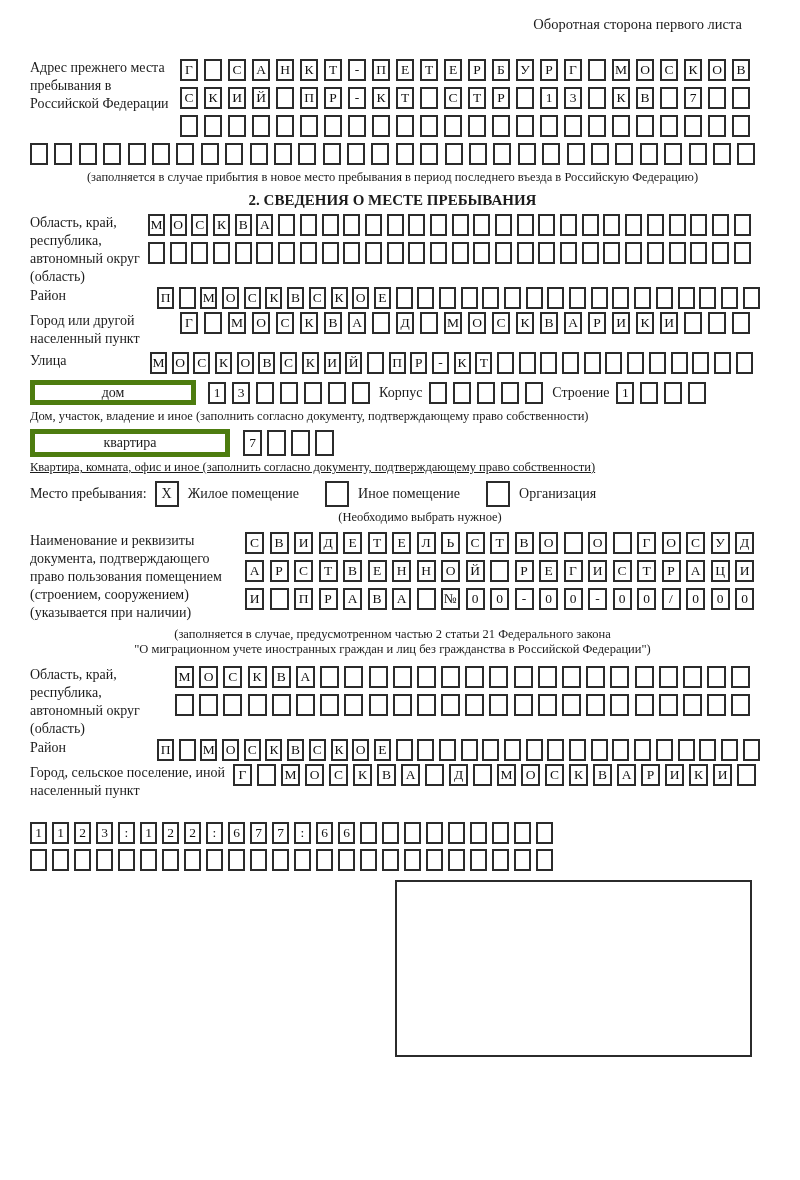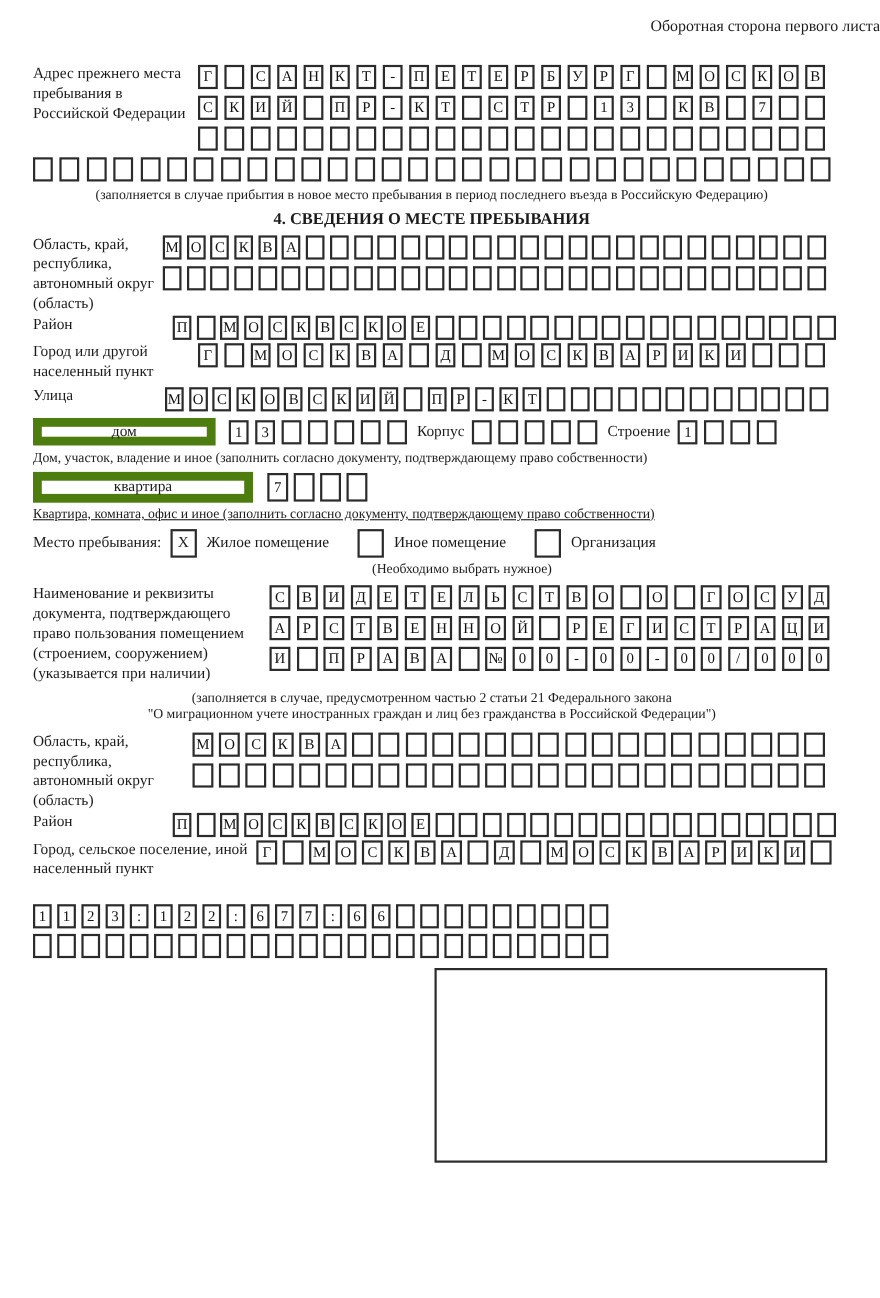--- a/index.html
+++ b/index.html
@@ -6,21 +6,21 @@
   html, body { background: #ffffff; }
   .page {
     position: relative;
     width: 800px; height: 1180px;
     background: #ffffff;
     color: #1b1b1b;
     font-family: "Liberation Serif", "DejaVu Serif", serif;
     padding: 16px 0 0 30px;
     overflow: hidden;
   }
-  .hdr-note { text-align: right; font-size: 14.5px; }
+  .hdr-note { text-align: right; margin-right: 58px; font-size: 14.5px; }
 
   .label { font-size: 14px; line-height: 18px; flex: none; }
   .caption { font-size: 12.5px; line-height: 15px; }
   .caption.center { text-align: center; margin-right: 45px; }
   .sec-title, .fact-title { text-align: center; margin-right: 45px; font-weight: bold; font-size: 15px; }
 
   .cellrow { display: flex; flex: none; }
   .cell {
     flex: none; display: inline-flex; align-items: center; justify-content: center;
     height: 22px; border: 2px solid #2b2b2b; background: #fff;
@@ -53,21 +53,21 @@
   .oblast-rows { gap: 6px; }
   .raion-row { margin-top: 1px; }
   .raion-label { width: 127px; }
   .gorod-row { margin-top: 3px; }
   .gorod-label { width: 150px; }
   .ulitsa-row { margin-top: 4px; }
   .ulitsa-label { width: 120px; }
 
   .dom-row { margin-top: 6px; align-items: center; }
   .widebox {
-    flex: none; border: 8px solid #4d7c0f; display: inline-flex;
+    flex: none; border: 5px solid #4d7c0f; display: inline-flex;
     align-items: center; justify-content: center; font-size: 14px;
   }
   .dom-box { width: 166px; height: 25px; margin-right: 12px; }
   .inline-label { font-size: 14px; flex: none; margin: 0 7px 0 9px; }
   .dom-caption { margin-top: 4px; }
 
   .kv-row { margin-top: 5px; align-items: center; }
   .kv-box { width: 200px; height: 28px; margin-right: 13px; }
   .kv-caption { margin-top: 3px; text-decoration: underline; }
 
@@ -218,21 +218,21 @@
       <span class="cell"></span>
       <span class="cell"></span>
       <span class="cell"></span>
       <span class="cell"></span>
       <span class="cell"></span>
       <span class="cell"></span>
       <span class="cell"></span>
     </div>
   <div class="caption center addr-caption">(заполняется в случае прибытия в новое место пребывания в период последнего въезда в Российскую Федерацию)</div>
 
-  <div class="sec-title">4. СВЕДЕНИЯ О МЕСТЕ ПРЕБЫВАНИЯ</div>
+  <div class="sec-title">2. СВЕДЕНИЯ О МЕСТЕ ПРЕБЫВАНИЯ</div>
 
   <div class="frow oblast-block">
     <div class="label oblast-label">Область, край, республика, автономный округ (область)</div>
     <div class="col oblast-rows">
       <div class="cellrow r28">
           <span class="cell">М</span>
           <span class="cell">О</span>
           <span class="cell">С</span>
           <span class="cell">К</span>
           <span class="cell">В</span>

